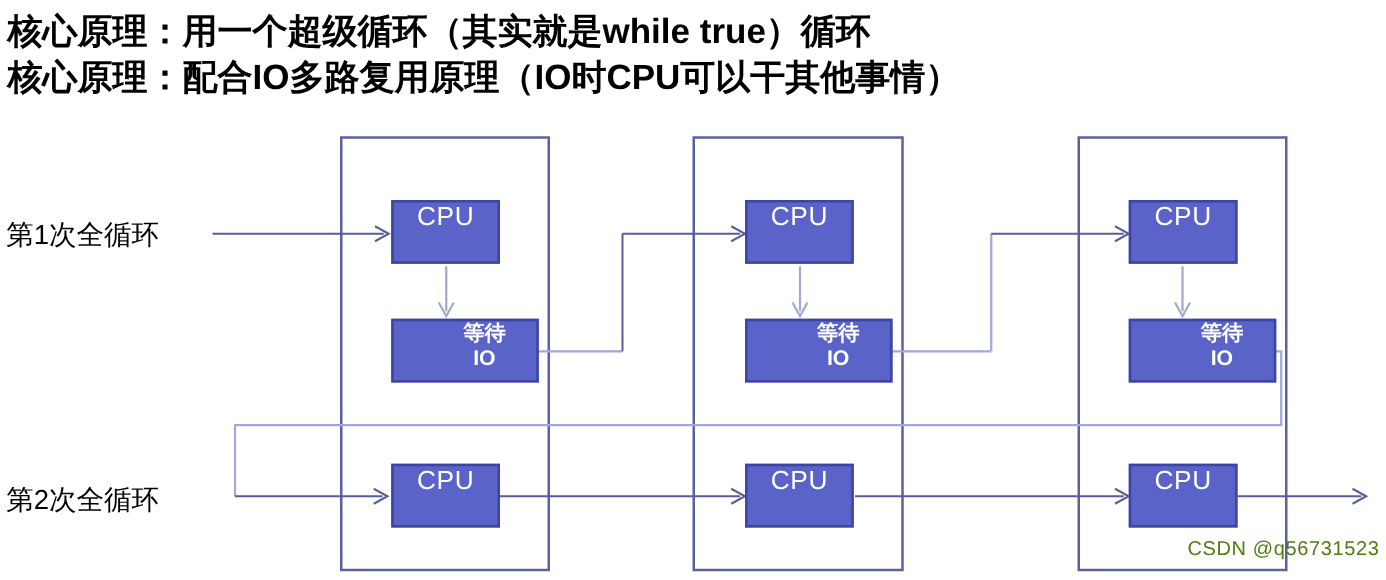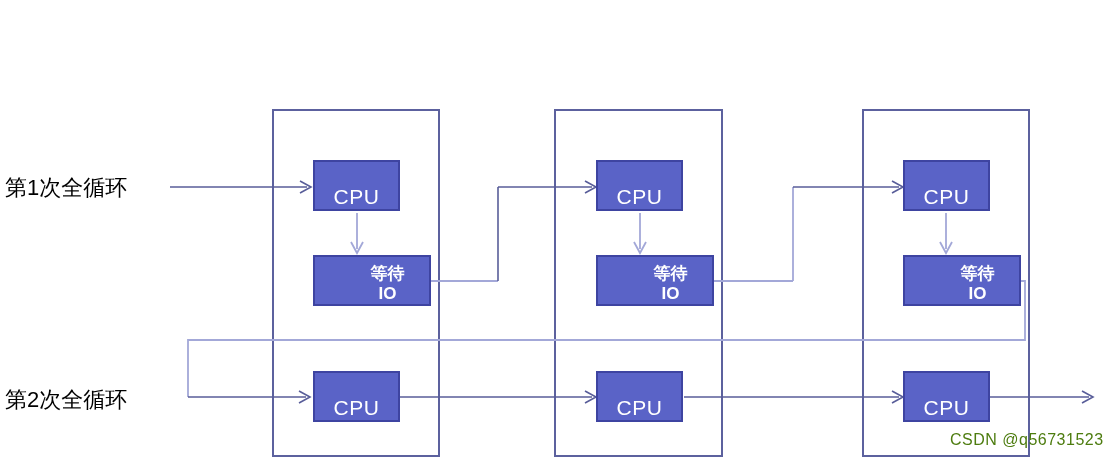--- a/index.html
+++ b/index.html
@@ -36,21 +36,21 @@
   .container-rect.c1{left:272px;width:164px;}
   .container-rect.c2{left:554px;width:165px;}
   .container-rect.c3{left:862px;width:164px;}
   svg.wires{position:absolute;left:0;top:0;width:1109px;height:464px;}
   svg.wires .ld{stroke:var(--line-dark);stroke-width:1.6;fill:none;}
   svg.wires .ll{stroke:var(--line-light);stroke-width:1.8;fill:none;}
   .node{
     position:absolute;width:83px;height:47px;
     background:var(--box-fill);
     border:2.5px solid var(--box-border);
-    display:flex;flex-direction:column;align-items:center;justify-content:flex-end;
+    display:flex;flex-direction:column;align-items:center;justify-content:flex-start;
     color:#ffffff;
   }
   .node .cpu-txt{font-size:21px;font-weight:500;letter-spacing:0.5px;}
   .node .wait-txt{font-size:17px;font-weight:700;line-height:20px;}
   .row-top{top:160px;}
   .row-io{top:255px;padding-left:31px;}
   .row-bottom{top:371px;}
   .col1{left:313px;}
   .col2{left:596px;}
   .col3{left:903px;}
@@ -58,20 +58,24 @@
     position:absolute;left:950px;top:431px;width:142px;
     font-size:16px;text-align:right;white-space:nowrap;
     letter-spacing:0.5px;
   }
 </style>
 </head>
 <body>
 
 <div class="canvas">
 
+  <div class="header">
+    <div>核心原理：用一个超级循环（其实就是while true）循环</div>
+    <div>核心原理：配合IO多路复用原理（IO时CPU可以干其他事情）</div>
+  </div>
 
   <div class="loop-label l1">第1次全循环</div>
   <div class="loop-label l2">第2次全循环</div>
 
   <div class="container-rect c1"></div>
   <div class="container-rect c2"></div>
   <div class="container-rect c3"></div>
 
   <svg class="wires" viewBox="0 0 1109 464">
 

